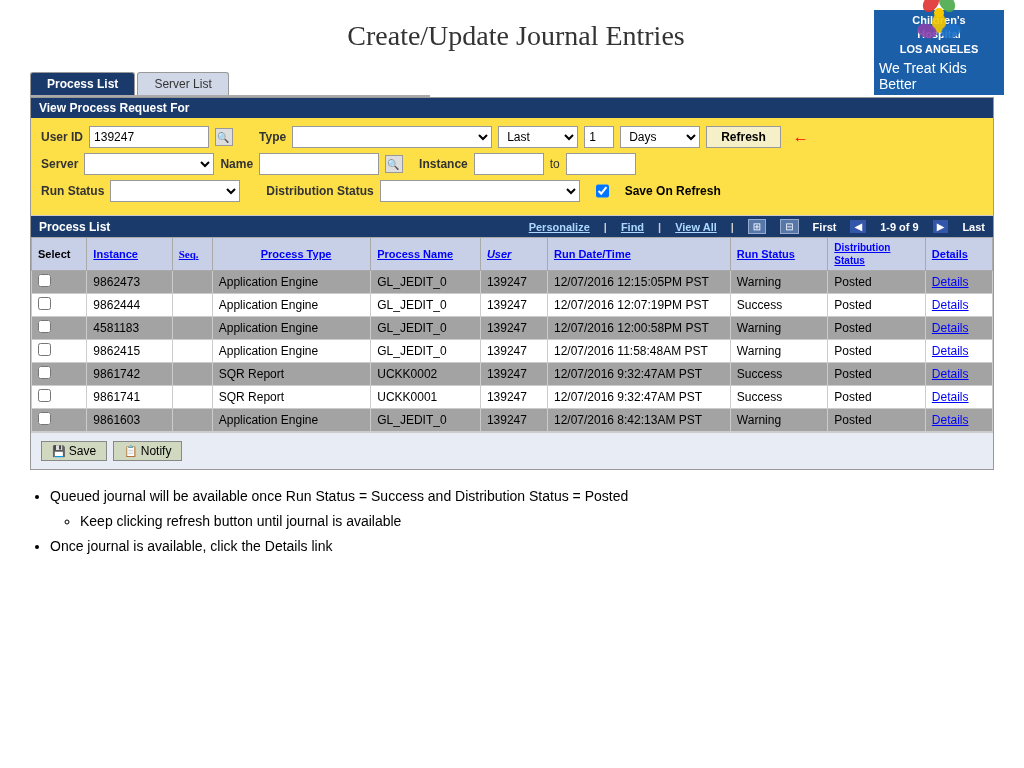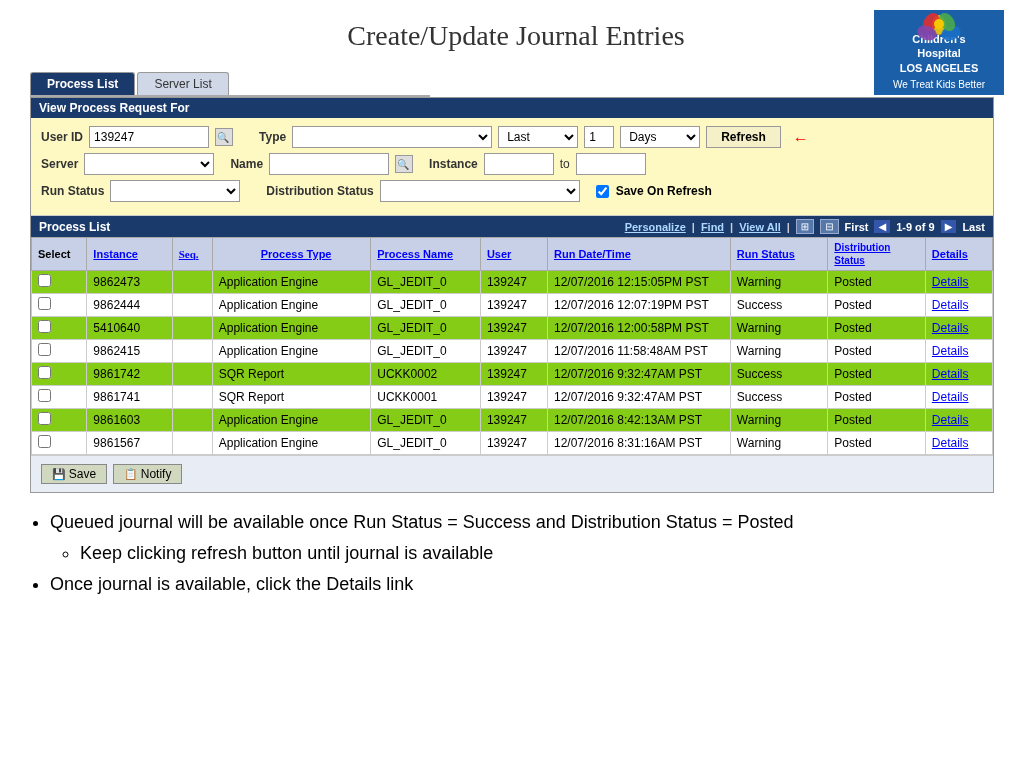--- a/index.html
+++ b/index.html
@@ -3,97 +3,97 @@
   <meta charset="utf-8">
   <style>
     * { box-sizing: border-box; margin: 0; padding: 0; }
     body { font-family: Arial, sans-serif; font-size: 13px; background: #fff; width: 1024px; min-height: 768px; }
 
     
     .page-header { text-align: center; padding: 20px 0 10px 8px; position: relative; }
     .page-title { font-size: 28px; font-weight: normal; color: #333; font-family: Georgia, serif; }
     .logo-box { position: absolute; top: 10px; right: 20px; background: #1a5fa8; width: 130px; height: 85px; display: flex; flex-direction: column; align-items: center; justify-content: center; padding: 5px; }
     .logo-text { color: #fff; font-size: 11px; font-weight: bold; text-align: center; line-height: 1.3; }
-    .logo-tagline { color: #fff; font-size: 10px; text-align: right; margin-top: 4px; }
+    .logo-tagline { color: #fff; font-size: 14px; text-align: left; margin-top: 4px; }
 
     
     .tabs-row { display: flex; margin: 10px 0 0 30px; align-items: flex-end; }
     .tab { padding: 4px 16px; font-size: 12px; cursor: pointer; border: 1px solid #999; border-bottom: none; background: #d0d8e8; color: #333; margin-right: 2px; border-radius: 3px 3px 0 0; }
     .tab.active { background: #1a3a6b; color: #fff; font-weight: bold; }
     .tab-underline { border-bottom: 2px solid #aaa; width: 400px; margin-left: 30px; }
 
     
     .main-container { margin: 0 30px; border: 1px solid #999; }
 
     
     .section-header { background: #1a3a6b; color: #fff; font-weight: bold; font-size: 12px; padding: 3px 8px; }
 
     
-    .filter-area { background: #fef9c3; padding: 8px 10px; border-bottom: 1px solid #ccc; }
+    .filter-area { background: #fde047; padding: 8px 10px; border-bottom: 1px solid #ccc; }
     .filter-row { display: flex; align-items: center; margin-bottom: 5px; gap: 6px; }
     .filter-label { font-size: 12px; color: #333; font-weight: bold; white-space: nowrap; }
     .filter-input { border: 1px solid #999; padding: 2px 4px; font-size: 12px; height: 22px; }
     .filter-input-md { width: 120px; }
     .filter-select { border: 1px solid #999; padding: 2px 4px; font-size: 12px; height: 22px; background: #fff; }
     .filter-select-sm { width: 80px; }
     .filter-select-md { width: 130px; }
     .filter-select-lg { width: 200px; }
     .search-icon-btn { width: 18px; height: 18px; border: 1px solid #999; background: #ddd; cursor: pointer; display: inline-flex; align-items: center; justify-content: center; font-size: 10px; }
     .refresh-btn { background: #f5f0c8; border: 1px solid #999; padding: 3px 14px; font-size: 12px; font-weight: bold; cursor: pointer; }
     .red-arrow { color: red; font-size: 16px; margin-left: 6px; }
     .to-label { font-size: 12px; color: #333; }
-    .checkbox-label { display: flex; align-items: center; gap: 7px; font-size: 12px; font-weight: bold; }
+    .checkbox-label { display: flex; gap: 16px; font-size: 12px; font-weight: bold; }
 
     
     .process-list-header { background: #1a3a6b; color: #fff; font-weight: bold; font-size: 12px; padding: 3px 8px; display: flex; justify-content: space-between; align-items: center; }
-    .process-list-controls { display: flex; align-items: center; gap: 6px; font-size: 11px; justify-content: space-between; }
+    .process-list-controls { display: flex; align-items: center; gap: 14px; font-size: 11px; justify-content: space-between; }
     .plist-link { color: #add8ff; cursor: pointer; text-decoration: underline; font-size: 11px; }
     .plist-separator { color: #ccc; }
     .plist-icon-btn { background: #5577aa; border: 1px solid #99aacc; color: #fff; padding: 1px 4px; cursor: pointer; font-size: 10px; }
     .pagination { font-size: 11px; color: #fff; }
     .page-nav-btn { background: #3355aa; border: none; color: #fff; padding: 1px 4px; cursor: pointer; font-size: 10px; }
 
     
     .data-table { width: 100%; border-collapse: collapse; font-size: 12px; }
     .data-table th { background: #c8d0e8; border: 1px solid #aaa; padding: 3px 6px; text-align: left; font-size: 11px; cursor: pointer; }
     .data-table th a { color: #00f; text-decoration: underline; font-size: 11px; }
     .data-table td { border: 1px solid #ccc; padding: 3px 6px; vertical-align: middle; }
     .data-table tr.row-odd { background: #fff; }
-    .data-table tr.row-even { background: #84cc16; }
+    .data-table tr.row-even { background: #a3a3a3; }
     .data-table tr.row-highlight { background: #ffffd0; }
     .details-link { color: #00f; text-decoration: underline; cursor: pointer; }
     .red-arrow-inline { color: red; margin-left: 3px; }
 
     
     .bottom-buttons { padding: 8px 10px; background: #e8ecf5; border-top: 1px solid #ccc; display: flex; gap: 6px; }
     .action-btn { background: #d0d8c0; border: 1px solid #888; padding: 2px 10px; font-size: 12px; cursor: pointer; display: flex; align-items: center; gap: 3px; }
     .btn-icon { font-size: 11px; }
 
     
     .notes-section { margin: 16px 30px; }
     .notes-section ul { margin-left: 20px; }
-    .notes-section li { font-size: 18px; margin-bottom: 4px; line-height: 1.5; }
+    .notes-section li { font-size: 14px; margin-bottom: 4px; line-height: 1.5; }
     .notes-section ul ul { margin-left: 30px; }
 
     
     .flower-container { position: relative; width: 38px; height: 38px; }
     .petal { position: absolute; width: 14px; height: 20px; border-radius: 50%; opacity: 0.9; }
     .petal-yellow { background: #f5c800; top: 0; left: 12px; transform: rotate(0deg); }
     .petal-blue { background: #1a6fc4; top: 8px; right: 0; transform: rotate(72deg); }
     .petal-green { background: #4aaa4a; bottom: 0; right: 4px; transform: rotate(144deg); }
     .petal-red { background: #e03030; bottom: 0; left: 4px; transform: rotate(216deg); }
     .petal-purple { background: #8844aa; top: 8px; left: 0; transform: rotate(288deg); }
     .flower-center { position: absolute; top: 50%; left: 50%; transform: translate(-50%,-50%); width: 10px; height: 10px; background: #f5c800; border-radius: 50%; }
 
     .col-select { width: 40px; }
     .col-instance { width: 70px; }
     .col-seq { width: 30px; }
     .col-proctype { width: 130px; }
     .col-procname { width: 90px; }
-    .col-user { width: 55px; }
+    .col-user { width: 55px; font-style: italic; }
     .col-datetime { width: 150px; }
     .col-runstatus { width: 80px; }
     .col-diststatus { width: 80px; }
     .col-details { width: 55px; }
 
     .th-dist { line-height: 1.2; }
   </style>
 </head>
 <body>
 
@@ -157,21 +157,21 @@
       <button class="refresh-btn">Refresh</button>
       <span class="red-arrow">←</span>
     </div>
 
     <div class="filter-row">
       <span class="filter-label">Server</span>
       <select class="filter-select filter-select-md">
         <option></option>
       </select>
 
-      <span class="filter-label" style="margin-left:10px;">Name</span>
+      <span class="filter-label" style="">Name</span>
       <input class="filter-input filter-input-md" type="text" style="">
       <button class="search-icon-btn">🔍</button>
 
       <span class="filter-label" style="margin-left:10px;">Instance</span>
       <input class="filter-input" style="width: 70px;" type="text">
       <span class="to-label">to</span>
       <input class="filter-input" style="width: 70px;" type="text">
     </div>
 
     <div class="filter-row">
@@ -246,21 +246,21 @@
           <td>Application Engine</td>
           <td>GL_JEDIT_0</td>
           <td>139247</td>
           <td>12/07/2016 12:07:19PM PST</td>
           <td>Success</td>
           <td>Posted</td>
           <td><a href="#" class="details-link">Details</a></td>
         </tr>
         <tr class="row-even">
           <td class="col-select"><input type="checkbox" style=""></td>
-          <td>5410640</td>
+          <td>4581183</td>
           <td></td>
           <td>Application Engine</td>
           <td>GL_JEDIT_0</td>
           <td>139247</td>
           <td>12/07/2016 12:00:58PM PST</td>
           <td>Warning</td>
           <td>Posted</td>
           <td><a href="#" class="details-link">Details</a></td>
         </tr>
         <tr class="row-odd">
@@ -300,32 +300,20 @@
           <td><a href="#" class="details-link">Details</a></td>
         </tr>
         <tr class="row-even">
           <td class="col-select"><input type="checkbox" style=""></td>
           <td>9861603</td>
           <td></td>
           <td>Application Engine</td>
           <td>GL_JEDIT_0</td>
           <td>139247</td>
           <td>12/07/2016  8:42:13AM PST</td>
-          <td>Warning</td>
-          <td>Posted</td>
-          <td><a href="#" class="details-link">Details</a></td>
-        </tr>
-        <tr class="row-odd">
-          <td class="col-select"><input type="checkbox" style=""></td>
-          <td>9861567</td>
-          <td></td>
-          <td>Application Engine</td>
-          <td>GL_JEDIT_0</td>
-          <td>139247</td>
-          <td>12/07/2016  8:31:16AM PST</td>
           <td>Warning</td>
           <td>Posted</td>
           <td><a href="#" class="details-link">Details</a></td>
         </tr>
       </tbody>
   </table>
 
   <div class="bottom-buttons">
     <button class="action-btn">
       <span class="btn-icon">💾</span>

